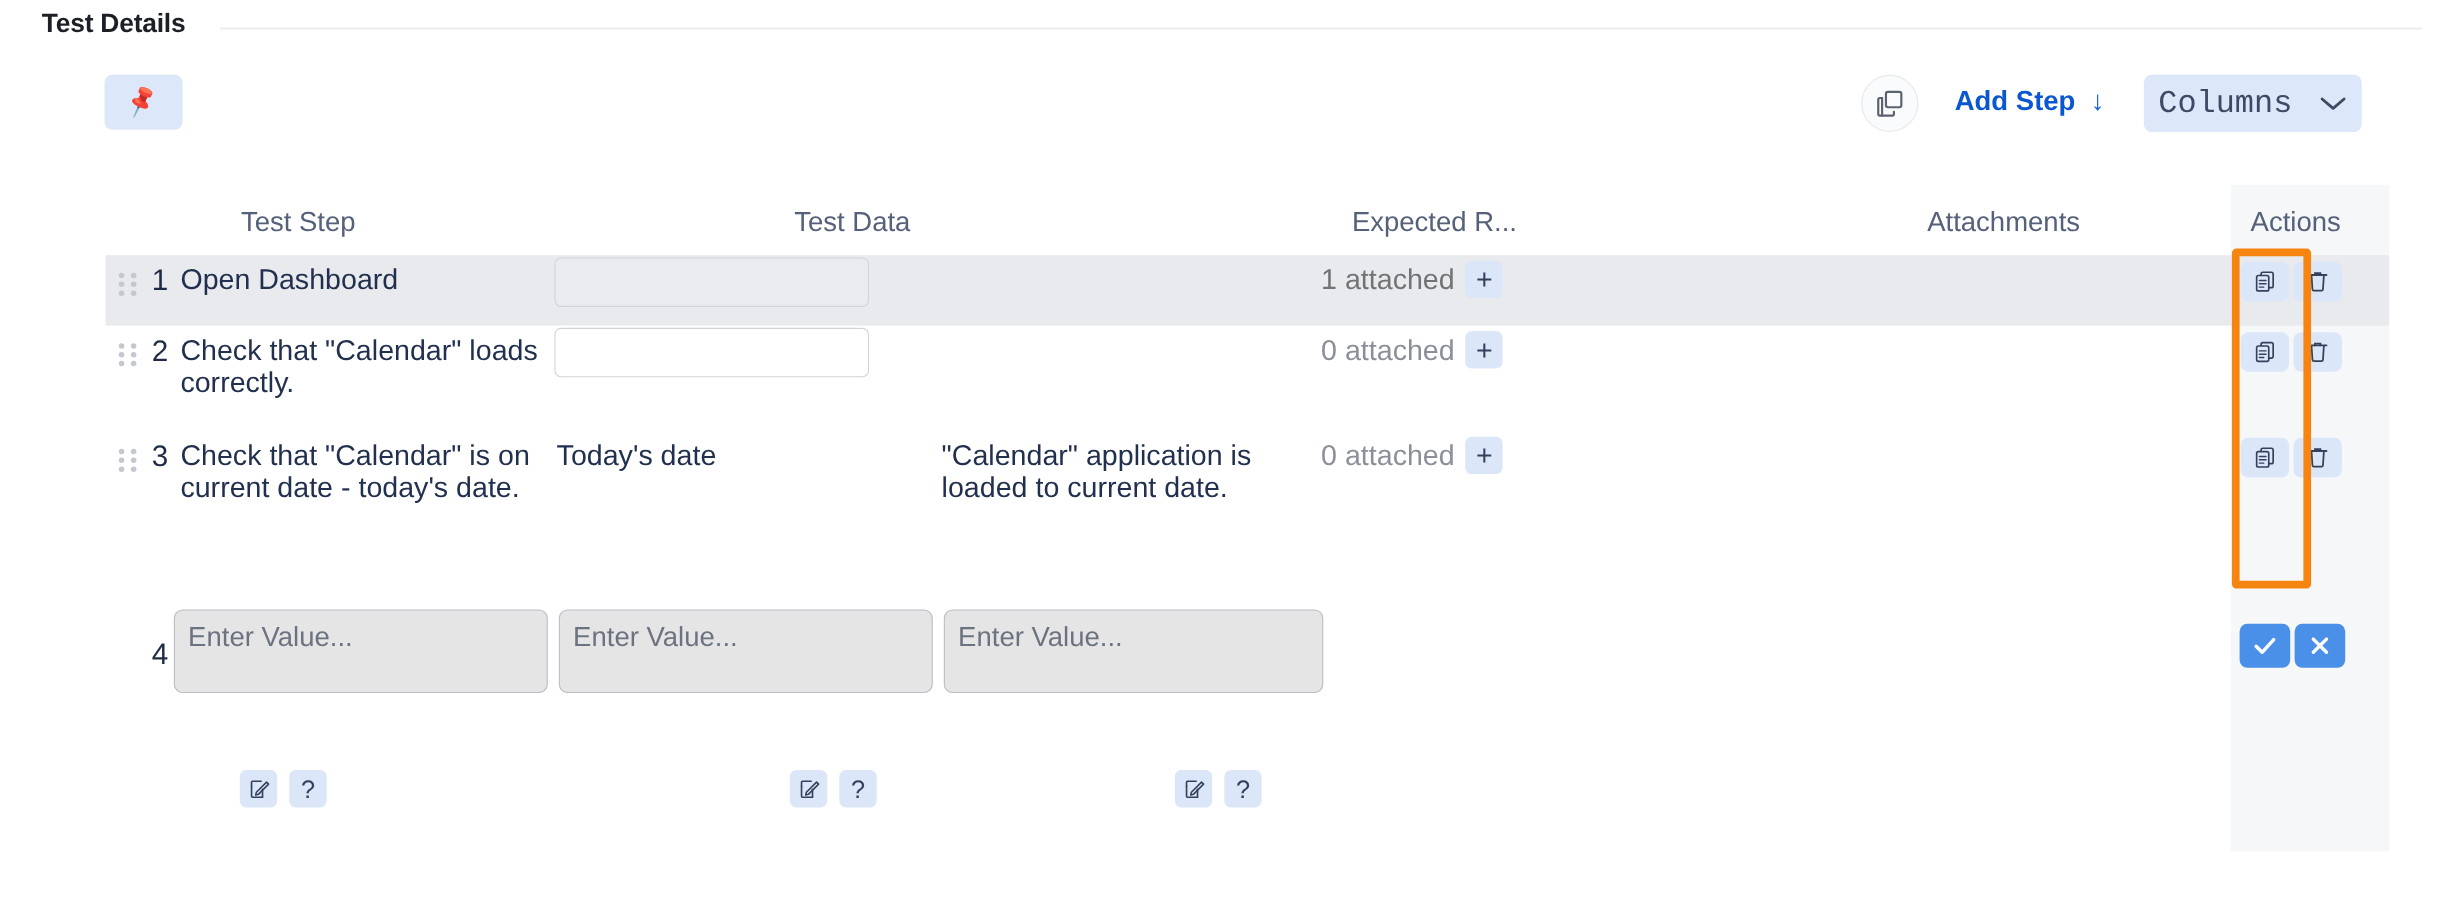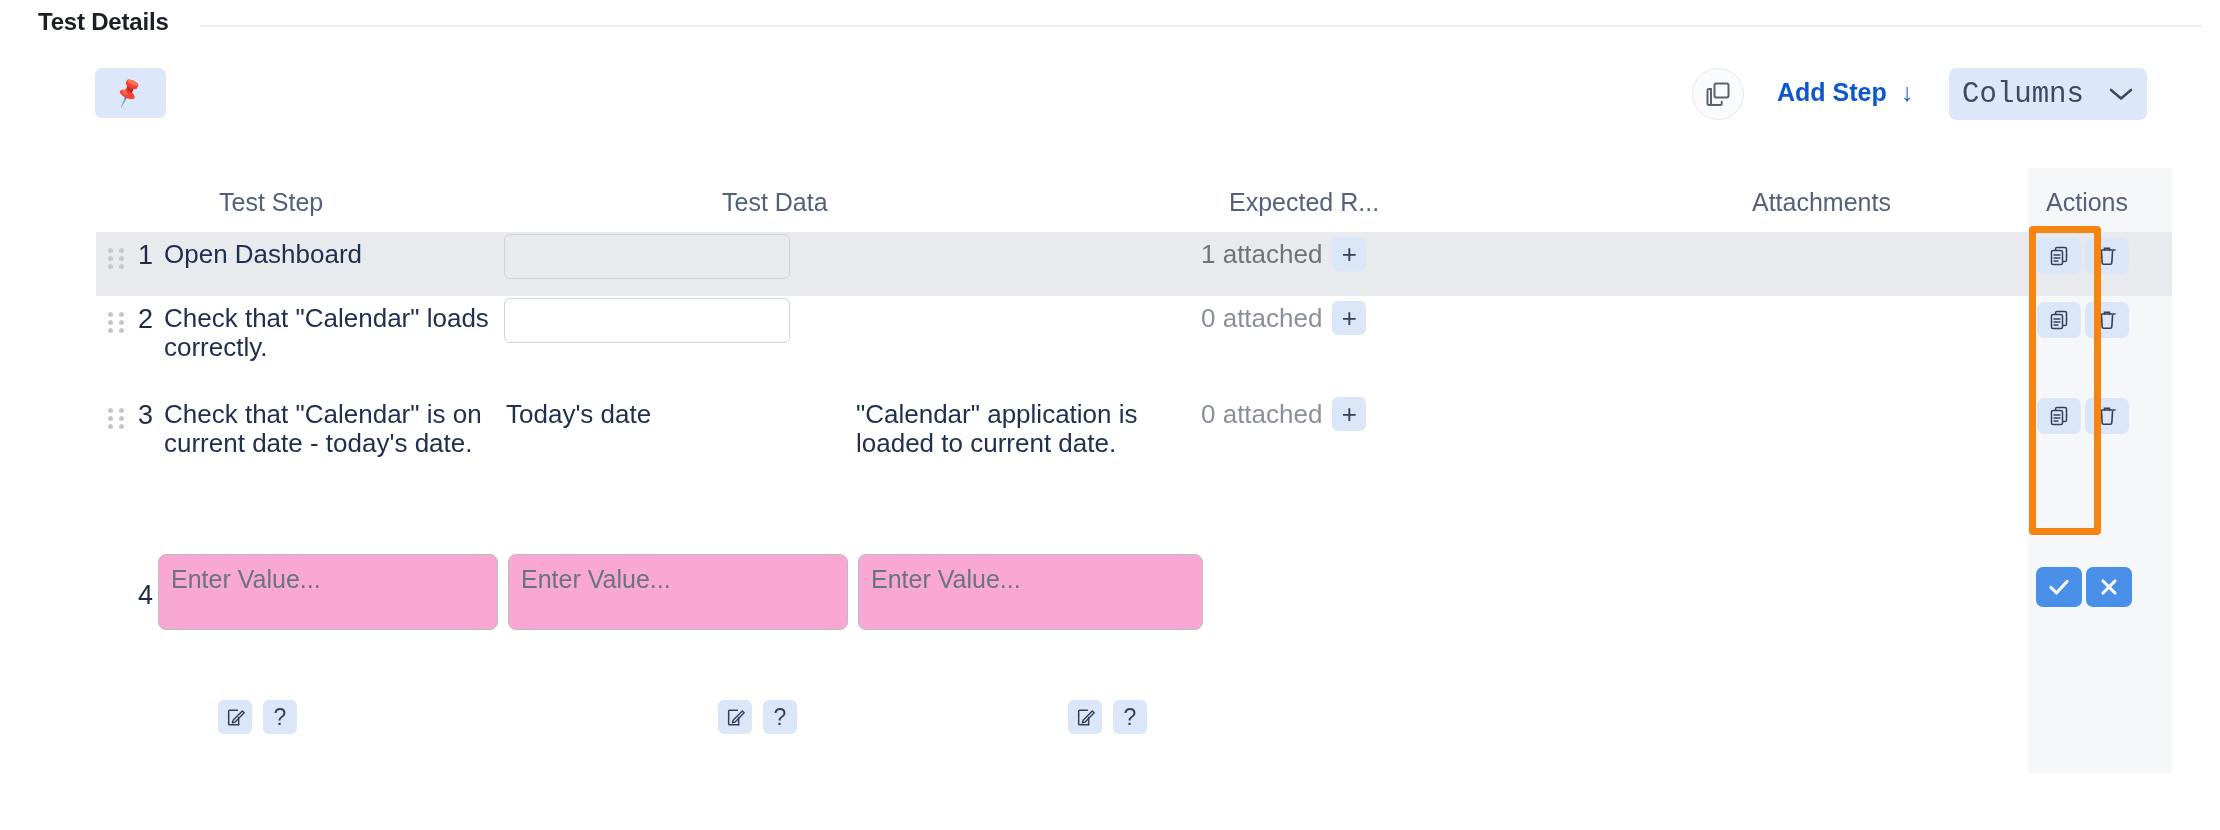--- a/index.html
+++ b/index.html
@@ -136,21 +136,21 @@
   }
   .act-copy   { left: 1941px; top: 6px; }
   .act-delete { left: 1989px; top: 6px; }
 
   
   .newrow { position: absolute; left: 96px; top: 554px; width: 2076px; height: 96px; }
   .newrow .row-num { left: 42px; top: 26px; }
   .ta {
     position: absolute; top: 0; width: 340px; height: 76px;
     border: 1.5px solid #b8bdc6; border-radius: 8px;
-    background: #f9a8d4; resize: none; padding: 10px 12px;
+    background: #e5e5e5; resize: none; padding: 10px 12px;
     font-size: 25px; color: #1f2b45;
     font-family: "Liberation Sans", sans-serif;
     outline: none;
   }
   .ta::placeholder { color: #6b7280; }
   .ta-step { left: 62px; }
   .ta-data { left: 412px; }
   .ta-exp  { left: 762px; width: 345px; }
 
   .confirm-btn {

